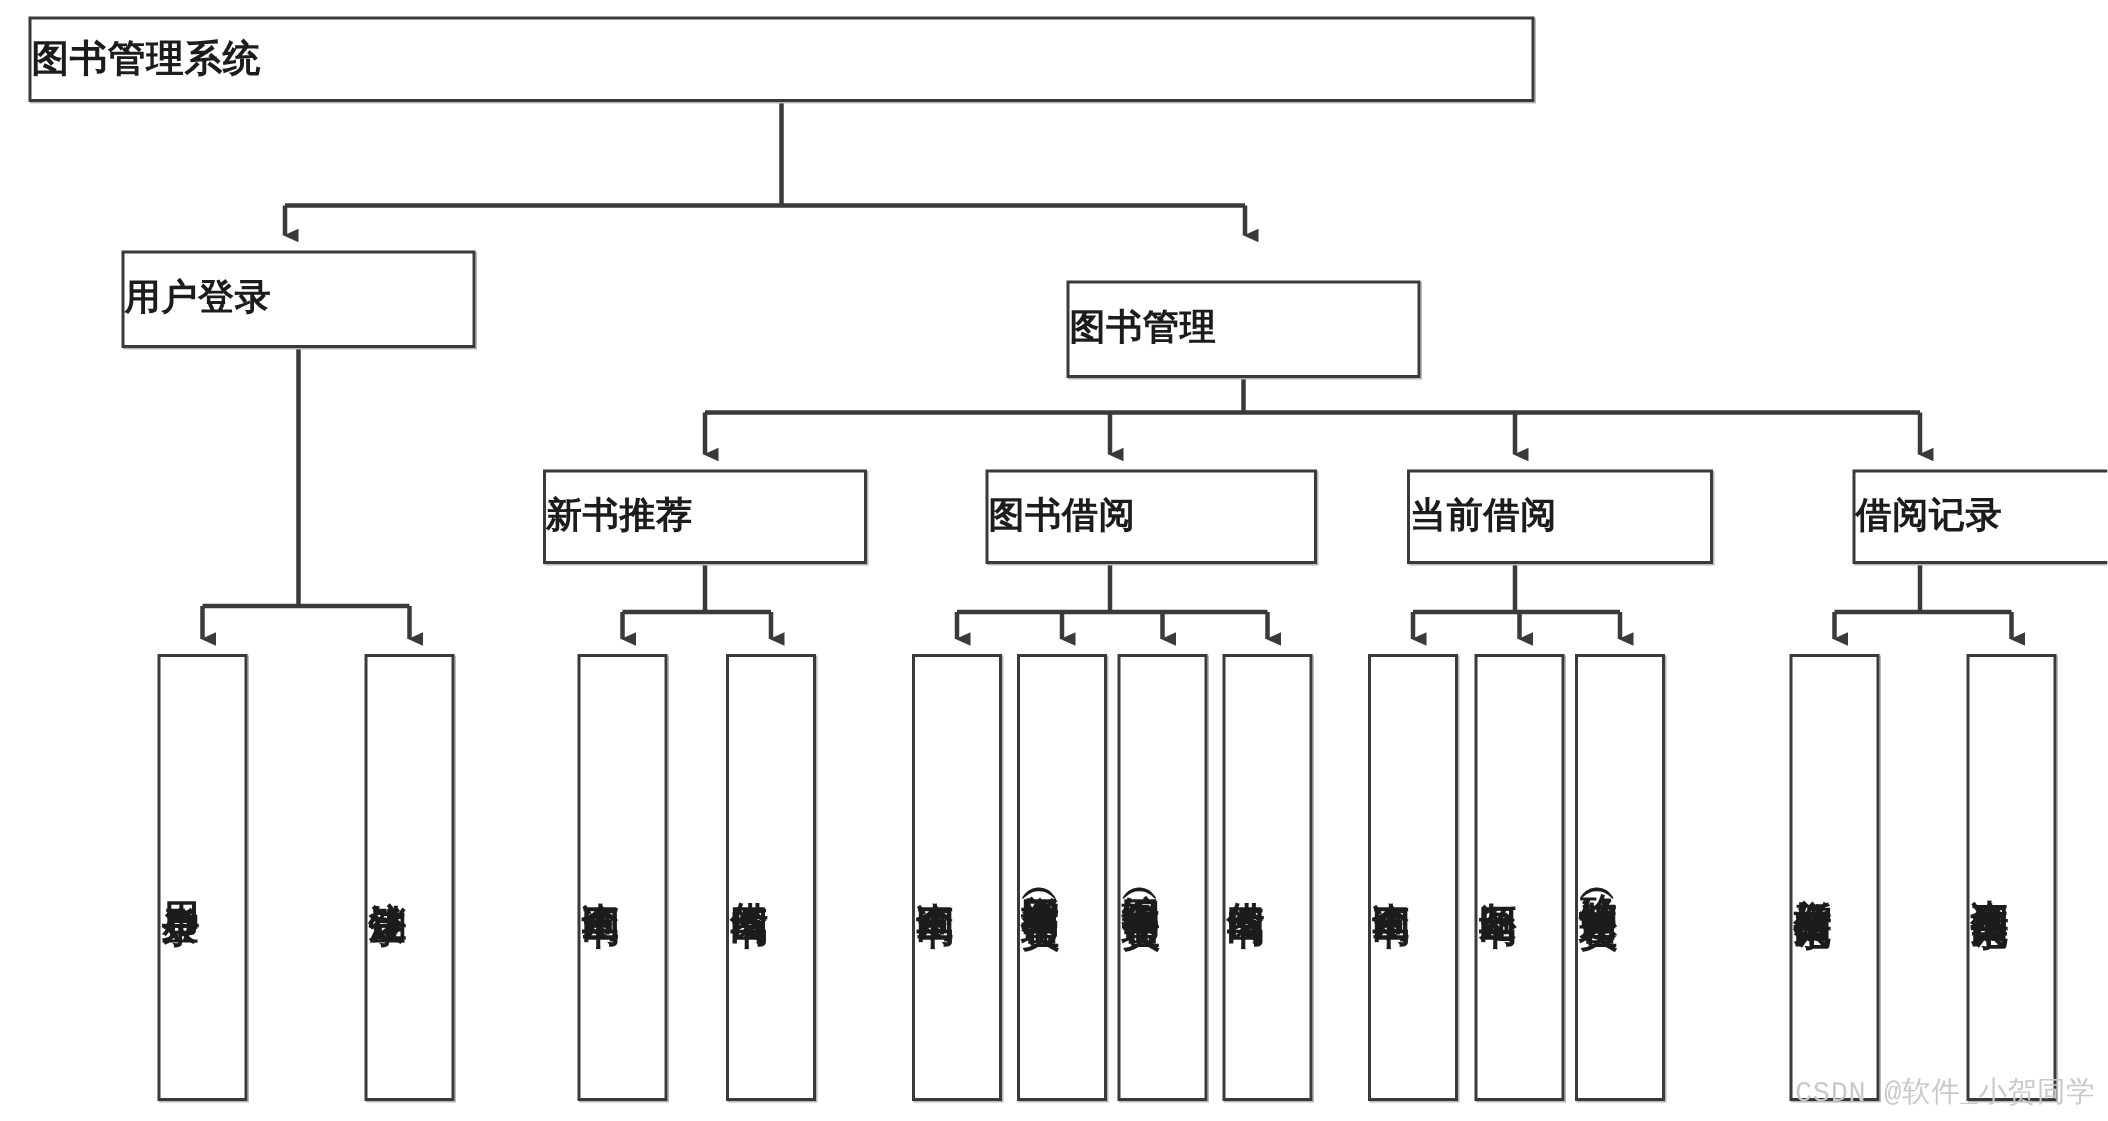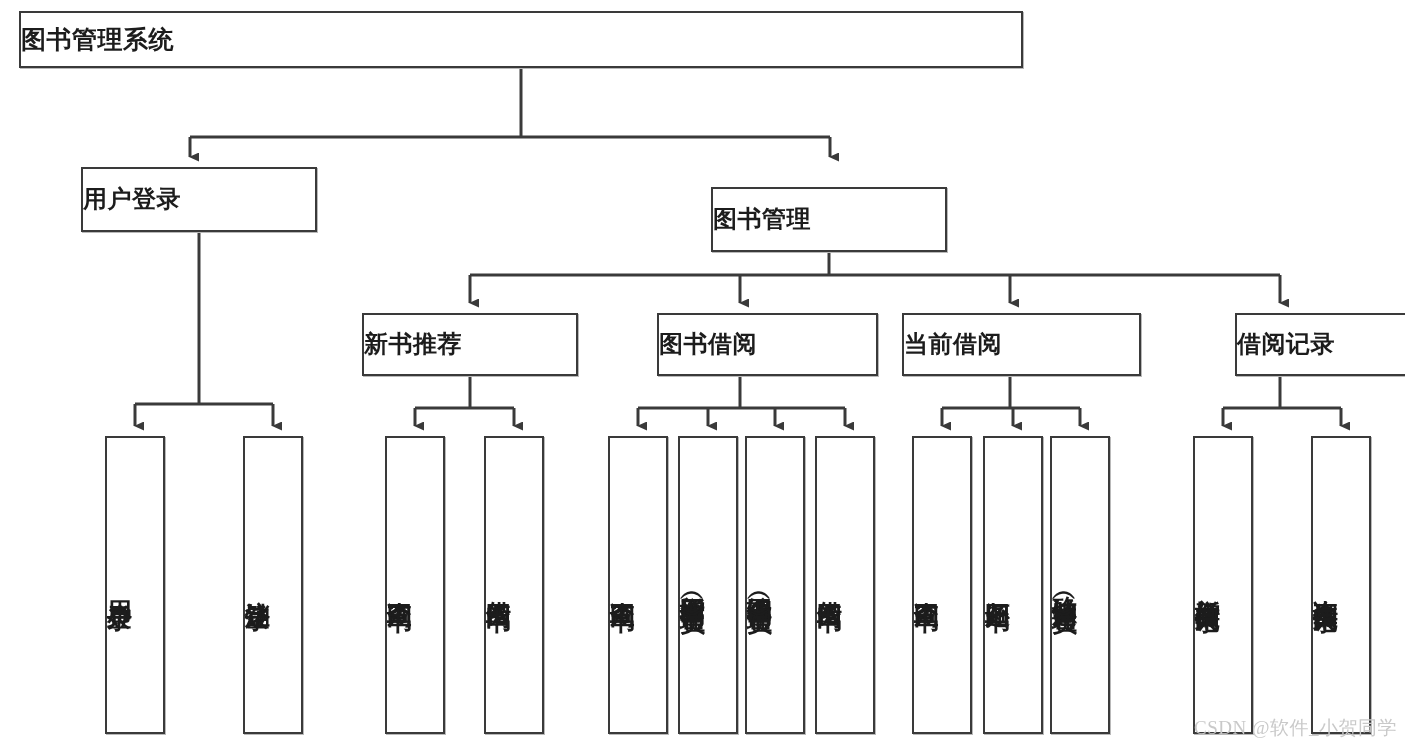--- a/index.html
+++ b/index.html
@@ -54,21 +54,21 @@
   }
   #node-root .label { font-size: 25px; }
   .watermark {
     position: absolute;
     right: 8px;
     bottom: 6px;
     font-size: 19px;
     color: #c9c9c9;
     white-space: nowrap;
     letter-spacing: 0.5px;
-    font-family: Liberation Serif, serif;
+    font-family: Liberation Mono, monospace;
   }
 </style>
 </head>
 <body>
 
 <div id="canvas">
 
   <svg id="edges" viewBox="0 0 1405 747">
     <defs>
       <marker id="arrow" markerWidth="9" markerHeight="10" refX="4.5" refY="9" orient="auto" markerUnits="userSpaceOnUse">
@@ -129,21 +129,21 @@
   <div class="node horizontal" style="left:711px;top:167px;width:236px;height:65px;margin-top:20px;">
     <span class="label">图书管理</span>
   </div>
 
   <div class="node horizontal" style="left:362px;top:313px;width:216px;height:63px;">
     <span class="label">新书推荐</span>
   </div>
   <div class="node horizontal" style="left:632px;top:313px;width:221px;height:63px;margin-left:25px;">
     <span class="label">图书借阅</span>
   </div>
-  <div class="node horizontal" style="left:902px;top:313px;width:239px;height:63px;">
+  <div class="node horizontal" style="left:938px;top:313px;width:204px;height:63px;">
     <span class="label">当前借阅</span>
   </div>
   <div class="node horizontal" style="left:1235px;top:313px;width:216px;height:63px;">
     <span class="label">借阅记录</span>
   </div>
 
   <div class="node vertical" style="left:105px;top:436px;width:60px;height:298px;">
     <span class="label">用户登录</span>
   </div>
   <div class="node vertical" style="left:243px;top:436px;width:60px;height:298px;">

